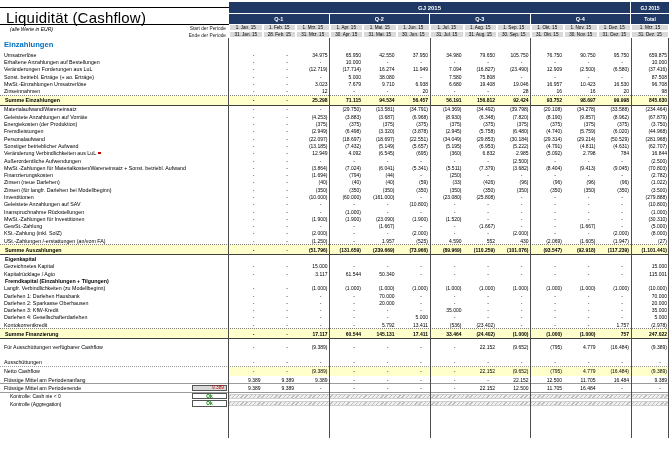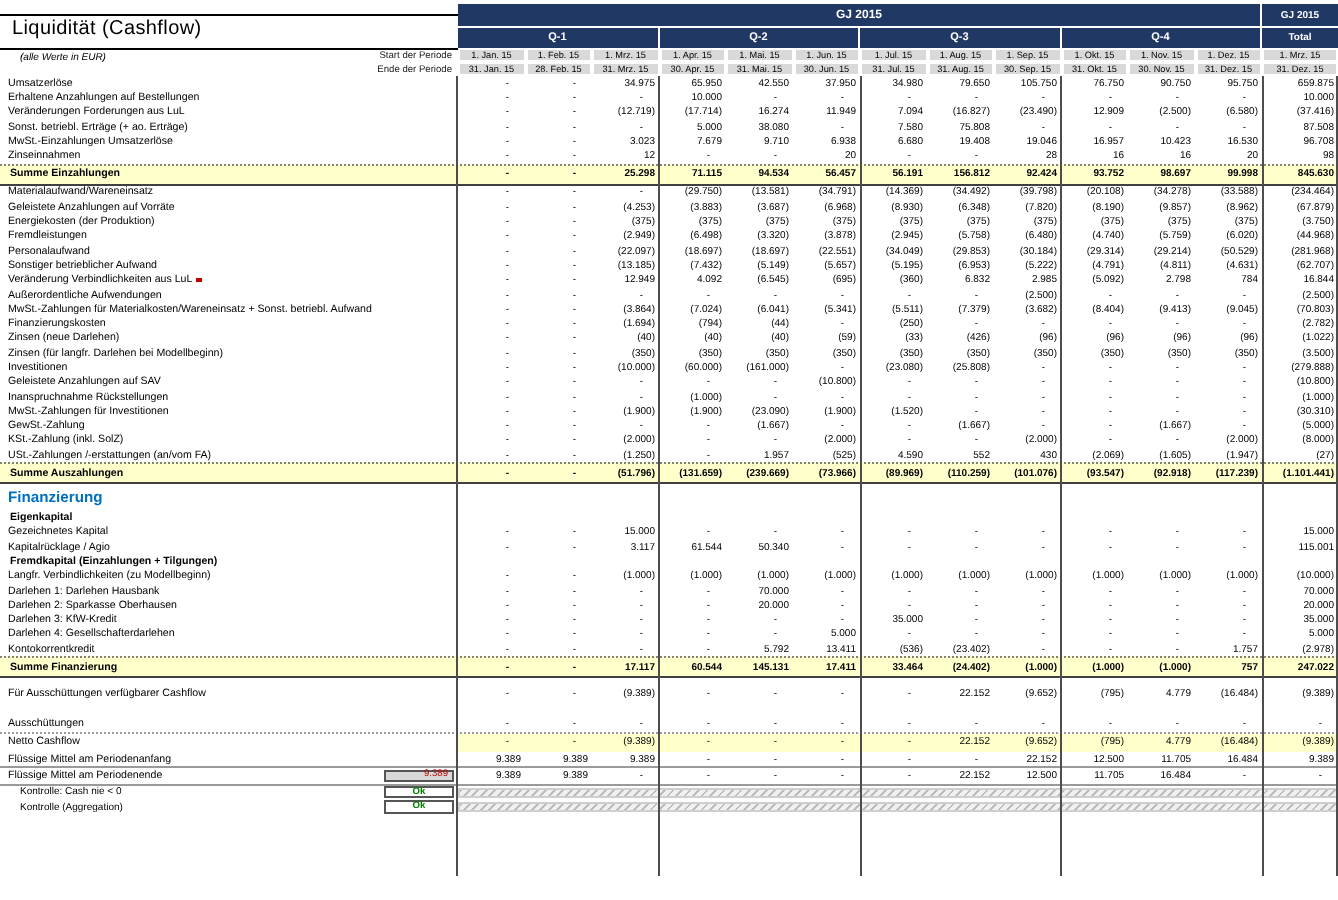--- a/index.html
+++ b/index.html
@@ -1,21 +1,21 @@
 <!DOCTYPE html>
 <html><head>
 <meta charset="utf-8">
 <style>
   html,body{margin:0;padding:0;background:#e8e8e8;}
   .stage{width:669px;height:450px;position:relative;overflow:hidden;background:#fff;
          font-family:"Liberation Sans",sans-serif;color:#000;}
   
   .hdr{position:absolute;left:0;top:0;width:669px;height:38px;}
   .titleline{position:absolute;left:0;width:229px;height:0;border-top:1px solid #000;}
-  .title{position:absolute;left:6px;top:9px;font-size:10px;letter-spacing:.2px;}
+  .title{position:absolute;left:6px;top:9px;font-size:15px;letter-spacing:.2px;}
   .subtitle{position:absolute;left:10px;top:26px;font-size:5px;font-style:italic;}
   .plabel{position:absolute;width:78px;text-align:right;font-size:4.8px;color:#222;}
   .navy{position:absolute;background:#1F3864;color:#fff;display:flex;align-items:center;justify-content:center;font-weight:bold;}
   .datecell{position:absolute;background:#D9D9D9;border:0.5px solid #ffffff;box-sizing:border-box;
             font-size:4.6px;display:flex;align-items:center;justify-content:center;color:#000;}
   
   .tbl{position:absolute;left:0;top:38px;width:669px;}
   .row{display:grid;grid-template-columns:229px repeat(12,33.5px) 38px;align-items:center;position:relative;}
   .row.i{height:7.3px;}
   .row.sec{height:13px;}
@@ -86,20 +86,23 @@
         <div class="datecell" style="left:463.5px;top:31px;width:33.5px;height:7px">31. Aug. 15</div>
         <div class="datecell" style="left:497px;top:31px;width:33.5px;height:7px">30. Sep. 15</div>
         <div class="datecell" style="left:530.5px;top:31px;width:33.5px;height:7px">31. Okt. 15</div>
         <div class="datecell" style="left:564px;top:31px;width:33.5px;height:7px">30. Nov. 15</div>
         <div class="datecell" style="left:597.5px;top:31px;width:33.5px;height:7px">31. Dez. 15</div>
         <div class="datecell" style="left:631px;top:31px;width:38px;height:7px">31. Dez. 15</div>
       </div>
   </div>
 
   <div class="tbl" id="tbl">
+      <div class="row sec">
+        <div class="lbl">Einzahlungen</div>
+      </div>
       <div class="row i">
         <div class="lbl">Umsatzerlöse</div>
         <div class="v d">-</div>
         <div class="v d">-</div>
         <div class="v">34.975</div>
         <div class="v">65.950</div>
         <div class="v">42.550</div>
         <div class="v">37.950</div>
         <div class="v">34.980</div>
         <div class="v">79.650</div>
@@ -518,23 +521,20 @@
         <div class="v">(239.669)</div>
         <div class="v">(73.966)</div>
         <div class="v">(89.969)</div>
         <div class="v">(110.259)</div>
         <div class="v">(101.076)</div>
         <div class="v">(93.547)</div>
         <div class="v">(92.918)</div>
         <div class="v">(117.239)</div>
         <div class="v">(1.101.441)</div>
       </div>
-      <div class="row sec">
-        <div class="lbl">Finanzierung</div>
-      </div>
       <div class="row i b">
         <div class="lbl">Eigenkapital</div>
       </div>
       <div class="row i">
         <div class="lbl">Gezeichnetes Kapital</div>
         <div class="v d">-</div>
         <div class="v d">-</div>
         <div class="v">15.000</div>
         <div class="v d">-</div>
         <div class="v d">-</div>

